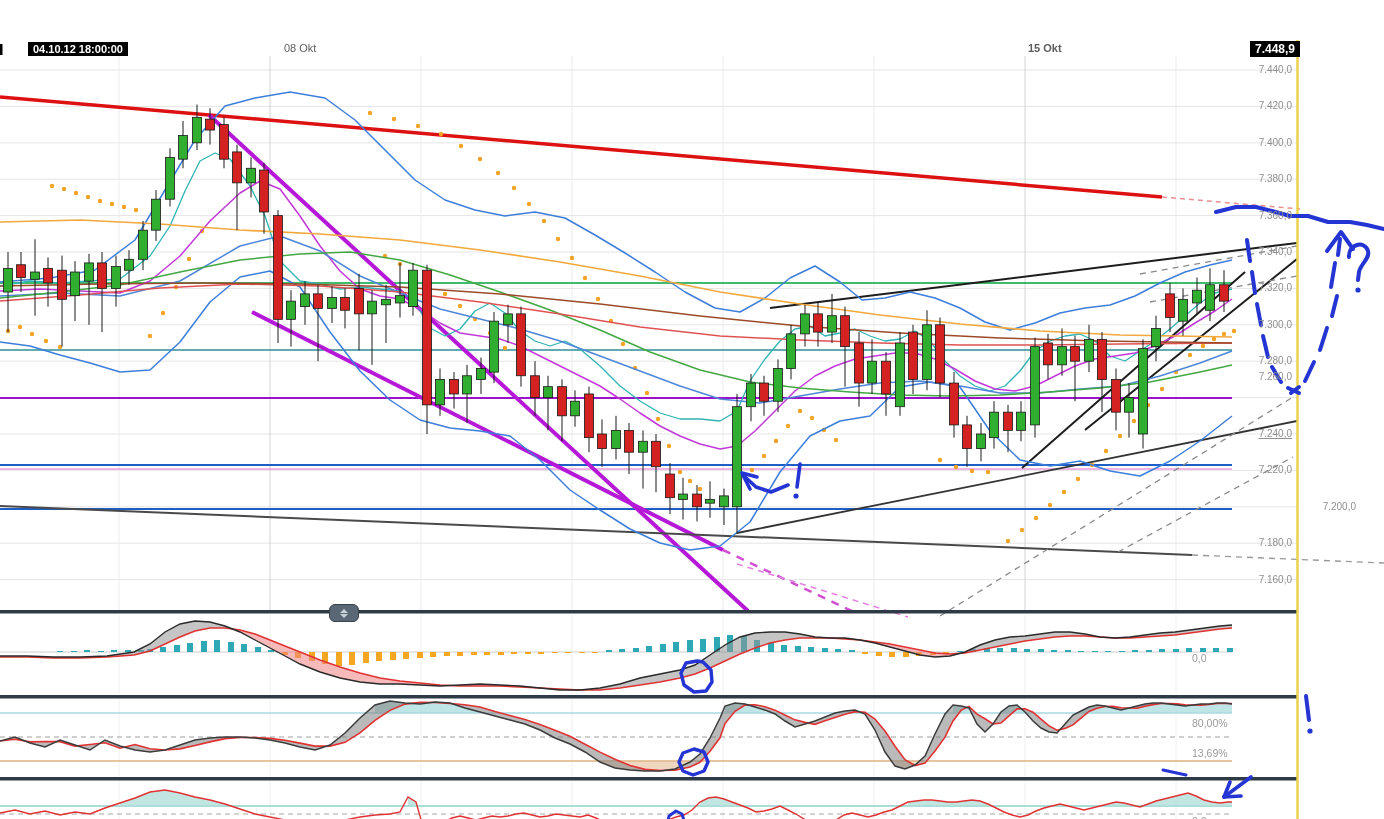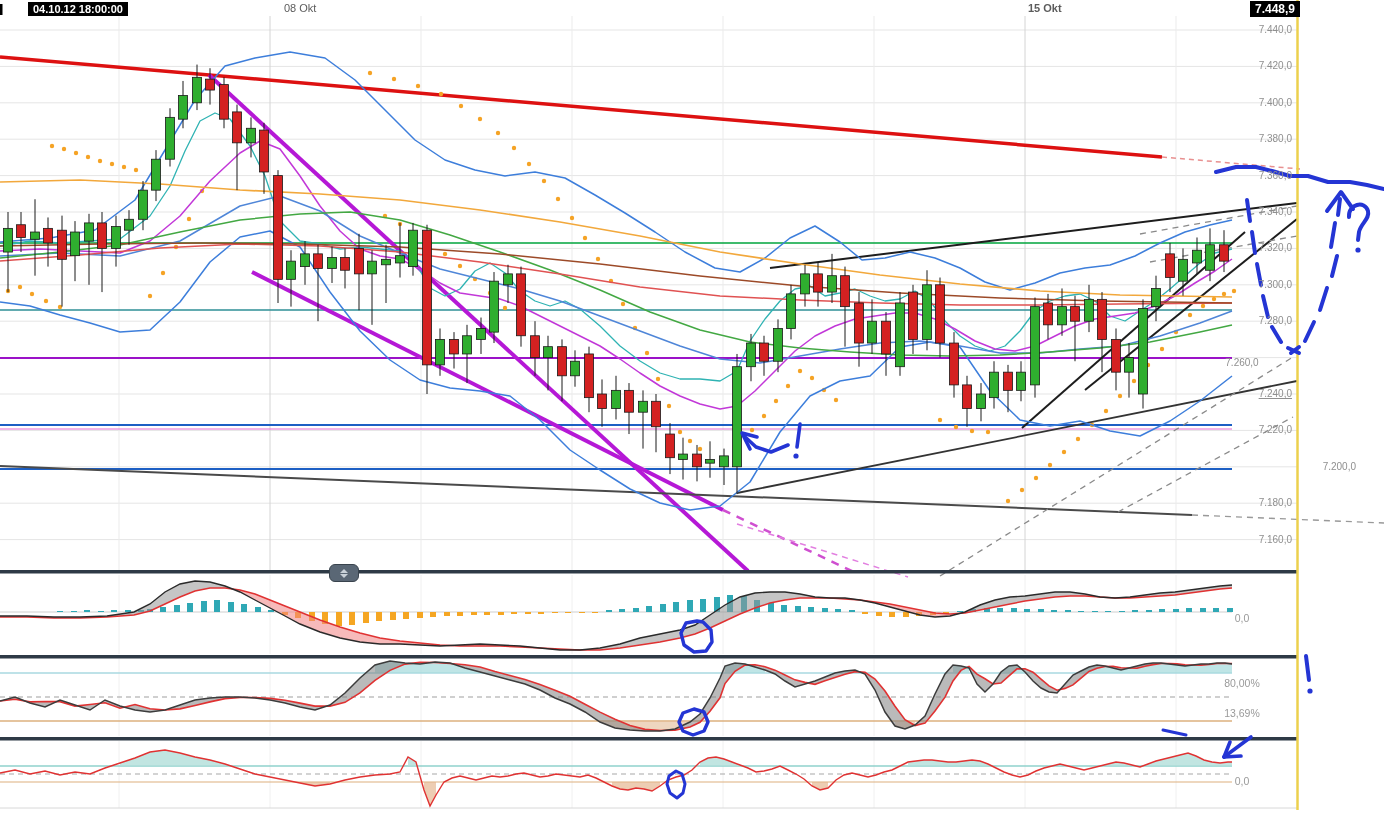--- a/index.html
+++ b/index.html
@@ -1,25 +1,25 @@
 <!DOCTYPE html>
 <html><head>
 <meta charset="utf-8">
 <style>
   html,body{margin:0;padding:0;}
   body{width:1384px;height:819px;overflow:hidden;background:#ffffff;
        font-family:"Liberation Sans", sans-serif;}
-  #chart-root{position:relative;width:1384px;height:672px;background:#fff;}
+  #chart-root{position:relative;width:1384px;height:672px;background:#fff;margin-top:40px;}
   #chart-svg{position:absolute;left:0;top:0;}
   .abs{position:absolute;}
   .badge{background:#000;color:#fff;font-size:11px;font-weight:bold;
          padding:1px 5px;white-space:nowrap;}
   .datelbl{color:#5c5c5c;font-size:11px;padding-left:12px;}
   .ylbl{color:#8f8f8f;font-size:10px;width:100px;text-align:right;line-height:12px;}
-  .plbl{color:#9a9a9a;font-size:10.5px;width:100px;text-align:center;line-height:12px;}
+  .plbl{color:#9a9a9a;font-size:10.5px;width:100px;text-align:left;line-height:12px;}
   #resize-handle{position:absolute;left:329px;top:564px;width:30px;height:18px;
       background:#5a6775;border:1px solid #39434d;border-radius:6px;
       display:flex;flex-direction:column;align-items:center;justify-content:center;
       gap:1px;cursor:row-resize;padding:0;}
   .tri{width:0;height:0;border-left:4px solid transparent;border-right:4px solid transparent;}
   .tri-up{border-bottom:4px solid #c9d1d9;}
   .tri-down{border-top:4px solid #c9d1d9;}
   .surface{position:absolute;background:transparent;}
 </style>
 </head>
@@ -747,21 +747,21 @@
   <div id="y-axis-labels">
       <div class="abs ylbl" style="left: 1192px; top: 24px;">7.440,0</div>
       <div class="abs ylbl" style="left: 1192px; top: 60.4px;">7.420,0</div>
       <div class="abs ylbl" style="left: 1192px; top: 96.8px;">7.400,0</div>
       <div class="abs ylbl" style="left: 1192px; top: 133.2px;">7.380,0</div>
       <div class="abs ylbl" style="left: 1192px; top: 169.6px; text-align: right;">7.360,0</div>
       <div class="abs ylbl" style="left: 1192px; top: 206px;">7.340,0</div>
       <div class="abs ylbl" style="left: 1192px; top: 242.4px;">7.320,0</div>
       <div class="abs ylbl" style="left: 1192px; top: 278.8px;">7.300,0</div>
       <div class="abs ylbl" style="left: 1192px; top: 315.2px;">7.280,0</div>
-      <div class="abs ylbl" style="left: 1192px; top: 357px; text-align: center;">7.260,0</div>
+      <div class="abs ylbl" style="left: 1192px; top: 331px;">7.260,0</div>
       <div class="abs ylbl" style="left: 1192px; top: 388px; text-decoration: underline;">7.240,0</div>
       <div class="abs ylbl" style="left: 1192px; top: 424.4px;">7.220,0</div>
       <div class="abs ylbl" style="left: 1256px; top: 460.8px;">7.200,0</div>
       <div class="abs ylbl" style="left: 1192px; top: 497.2px;">7.180,0</div>
       <div class="abs ylbl" style="left: 1192px; top: 533.6px;">7.160,0</div>
     </div>
 
   <button id="resize-handle">
     <span class="tri tri-up"></span>
     <span class="tri tri-down"></span>

